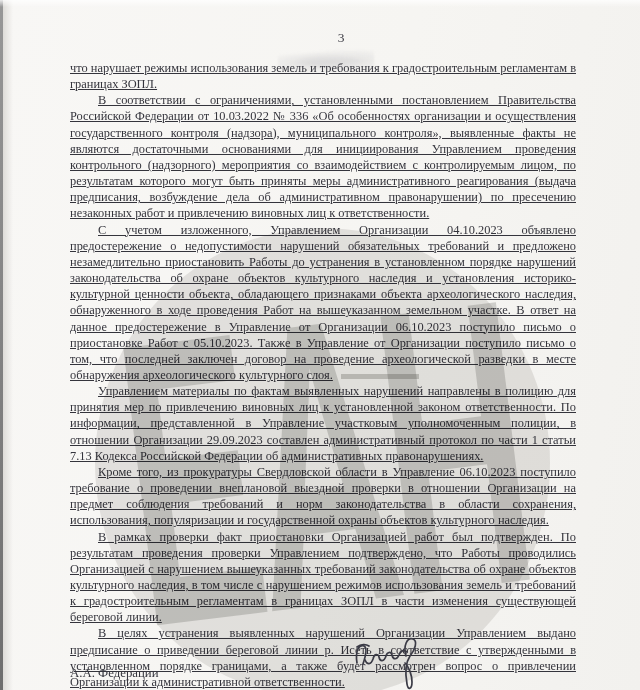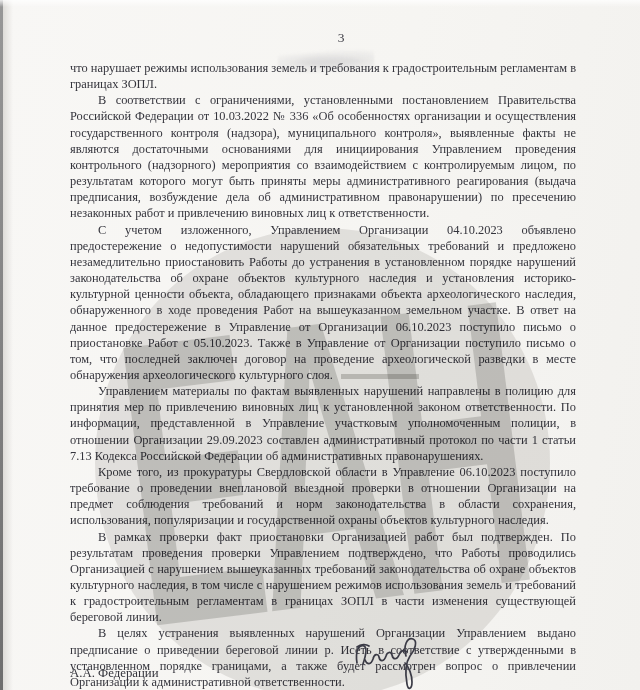--- a/index.html
+++ b/index.html
@@ -18,21 +18,21 @@
   .page-number { position:absolute; top:30px; left:0; width:100%;
     text-align:center; text-indent:42px; font-size:13.5px; color:#3c3c44; }
 
   .smudge { position:absolute; left:278px; top:50px; width:96px; height:26px;
     background:radial-gradient(ellipse at 35% 50%, rgba(140,140,150,.22), transparent 60%),
                radial-gradient(ellipse at 75% 40%, rgba(140,140,150,.18), transparent 55%);
     filter:blur(1px); }
 
   .body-text { position:absolute; left:70px; top:60px; width:506px;
     font-size:12.4px; line-height:16.15px; text-align:justify; color:#34343c; }
-  .body-text p { margin:0; text-indent:28px; }
+  .body-text p { margin:0; text-indent:28px;text-decoration:underline; }
   .body-text p.continuation { text-indent:0; }
 
   .redaction { display:inline-block; width:78px; height:5px; background:#c9c8c4;
     margin-left:8px; vertical-align:baseline; }
 
   .watermark-circle { position:absolute; left:95px; top:228px; width:455px; height:470px;
     border-radius:50%; background:rgba(150,148,144,0.21); mix-blend-mode:multiply;
     pointer-events:none; }
   .watermark-letters { position:absolute; left:95px; top:228px; width:455px; height:470px;
     display:flex; align-items:center; justify-content:center;

